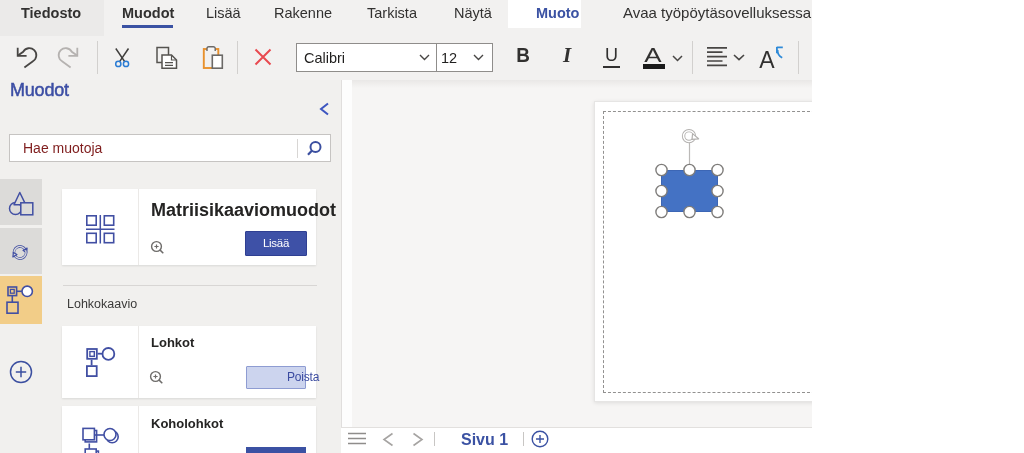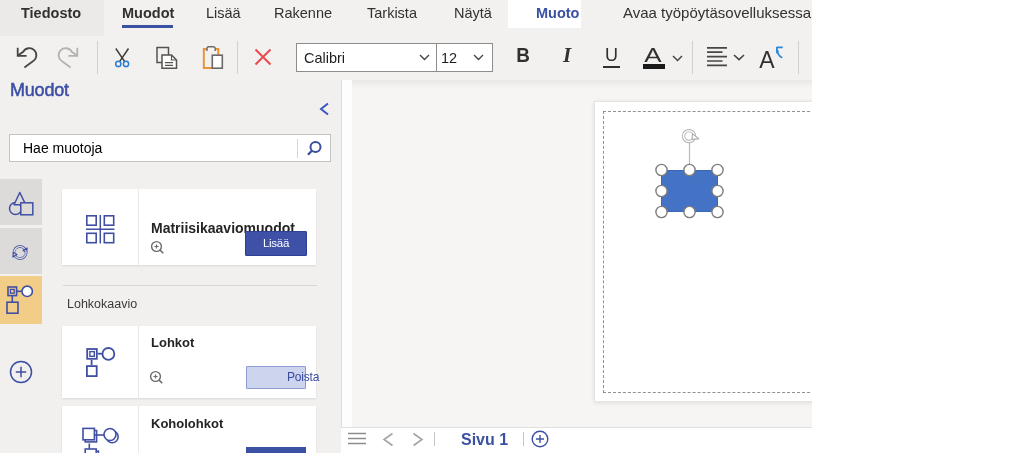--- a/index.html
+++ b/index.html
@@ -139,21 +139,21 @@
   <div class="sep" style="left:1019px;top:41px;height:33px;"></div>
 
   <div class="abs" style="left:0;top:80px;width:341px;height:373px;background:#f1f0ee;"></div>
   <div class="abs" style="left:341px;top:80px;width:1px;height:373px;background:#e0dedd;"></div>
   <div class="abs" style="left:10px;top:80px;font-size:18px;letter-spacing:-0.2px;color:#3c4ea4;-webkit-text-stroke:0.5px #3c4ea4;">Muodot</div>
   <svg class="abs" style="left:319px;top:102px" width="11" height="14" viewBox="0 0 11 14">
       <path d="M9 1.5 L2 7 L9 12.5" fill="none" stroke="#3c55c0" stroke-width="2"></path>
     </svg>
 
   <div class="abs" style="left:9px;top:134px;width:322px;height:28px;background:#fff;border:1px solid #c6c4c2;"></div>
-  <div class="abs" style="left:23px;top:138px;height:20px;line-height:20px;font-size:14px;color:#000000;">Hae muotoja</div>
+  <div class="abs" style="left:23px;top:138px;height:20px;line-height:20px;font-size:14px;color:#7f1d1d;">Hae muotoja</div>
   <div class="abs" style="left:297px;top:139px;width:1px;height:19px;background:#d8d6d4;"></div>
   <svg class="abs" style="left:305px;top:139px" width="17" height="18" viewBox="0 0 17 18">
     <circle cx="10.5" cy="8" r="5" fill="none" stroke="#3b4fa0" stroke-width="2"></circle>
     <path d="M6.8 11.8 L3 15.8" stroke="#3b4fa0" stroke-width="2.2"></path>
   </svg>
 
   <div class="abs" style="left:0;top:179px;width:42px;height:46px;background:#dcdbd9;"></div>
   <div class="abs" style="left:0;top:227.5px;width:42px;height:46px;background:#dcdbd9;"></div>
   <div class="abs" style="left:0;top:276px;width:42px;height:48px;background:#f2cd88;"></div>
 
@@ -188,21 +188,21 @@
 
   <div class="abs" style="left:62px;top:189px;width:254px;height:76px;background:#fff;box-shadow:0 1px 2px rgba(0,0,0,0.10);"></div>
   <div class="abs" style="left:138px;top:189px;width:1px;height:76px;background:#ebe9e7;"></div>
   <svg class="abs" style="left:86px;top:215px" width="29" height="29" viewBox="0 0 29 29">
     <rect x="0.8" y="0.8" width="9.4" height="9.4" fill="none" stroke="#414fa3" stroke-width="1.6"></rect>
     <rect x="18.3" y="0.8" width="9.4" height="9.4" fill="none" stroke="#414fa3" stroke-width="1.6"></rect>
     <rect x="0.8" y="18.3" width="9.4" height="9.4" fill="none" stroke="#414fa3" stroke-width="1.6"></rect>
     <rect x="18.3" y="18.3" width="9.4" height="9.4" fill="none" stroke="#414fa3" stroke-width="1.6"></rect>
     <path d="M0 14.3 H28.5 M14.3 0 V28.5" stroke="#414fa3" stroke-width="1.5"></path>
   </svg>
-  <div class="abs" style="left:151px;top:200px;font-size:14px;font-weight:bold;color:#252423;margin-top:20px;">Matriisikaaviomuodot</div>
+  <div class="abs" style="left:151px;top:200px;font-size:18px;font-weight:bold;color:#252423;">Matriisikaaviomuodot</div>
   <svg class="abs" style="left:149px;top:239px" width="18" height="19" viewBox="0 0 18 19">
     <circle cx="7.5" cy="7.5" r="4.9" fill="none" stroke="#6e6c6a" stroke-width="1.4"></circle>
     <path d="M7.5 5.4 V9.6 M5.4 7.5 H9.6" stroke="#6e6c6a" stroke-width="1.2"></path>
     <path d="M10.9 10.9 L14.3 14.3" stroke="#6e6c6a" stroke-width="1.5"></path>
   </svg>
   <div class="abs" style="left:245px;top:231px;width:62px;height:25px;background:#3e51a7;border:1.5px solid #2f3f92;color:#fff;font-size:11.5px;letter-spacing:-0.3px;text-align:center;line-height:22px;border-radius:1px;">Lisää</div>
 
   <div class="abs" style="left:63px;top:285px;width:254px;height:1px;background:#d8d6d4;"></div>
   <div class="abs" style="left:67px;top:297px;font-size:12.5px;color:#3b3a39;">Lohkokaavio</div>
 

